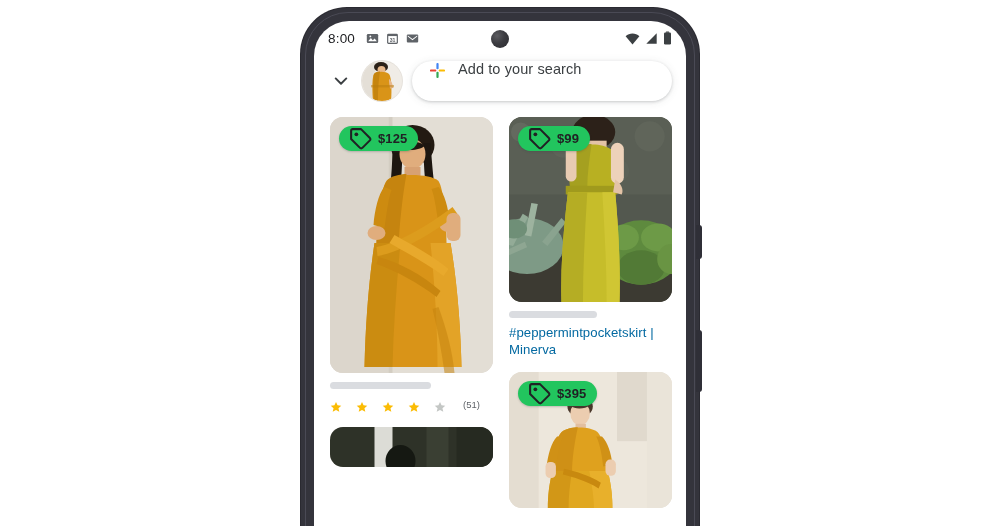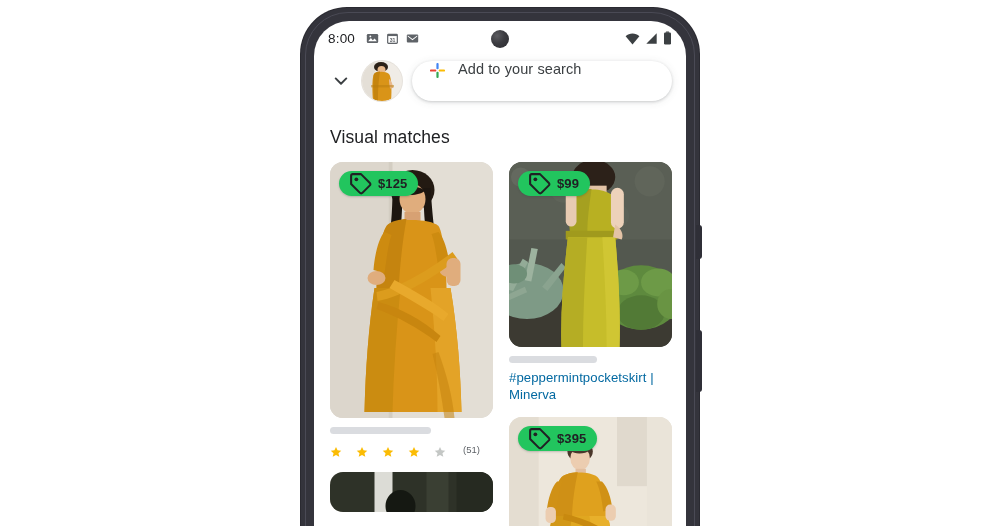--- a/index.html
+++ b/index.html
@@ -201,21 +201,20 @@
             <rect x="10.6" y="13.5" width="2.8" height="8" rx="1.2" fill="#34a853"></rect>
             <rect x="2.5" y="10.6" width="8" height="2.8" rx="1.2" fill="#ea4335"></rect>
             <rect x="13.5" y="10.6" width="8" height="2.8" rx="1.2" fill="#fbbc04"></rect>
           </svg>
           <div class="addbar-text">Add to your search</div>
         </div>
       </div>
 
       <div class="content">
 
-        <div class="section-title">Visual matches</div>
 
         <div class="masonry">
 
           <div class="col">
 
             <div class="card">
               <div class="thumb" style="height:256px">
                 <svg viewBox="0 0 170 256" preserveAspectRatio="xMidYMid slice">
                   <rect width="170" height="256" fill="#e3ded5"></rect>
                   <rect x="0" y="0" width="62" height="256" fill="#dcd6cc"></rect>

